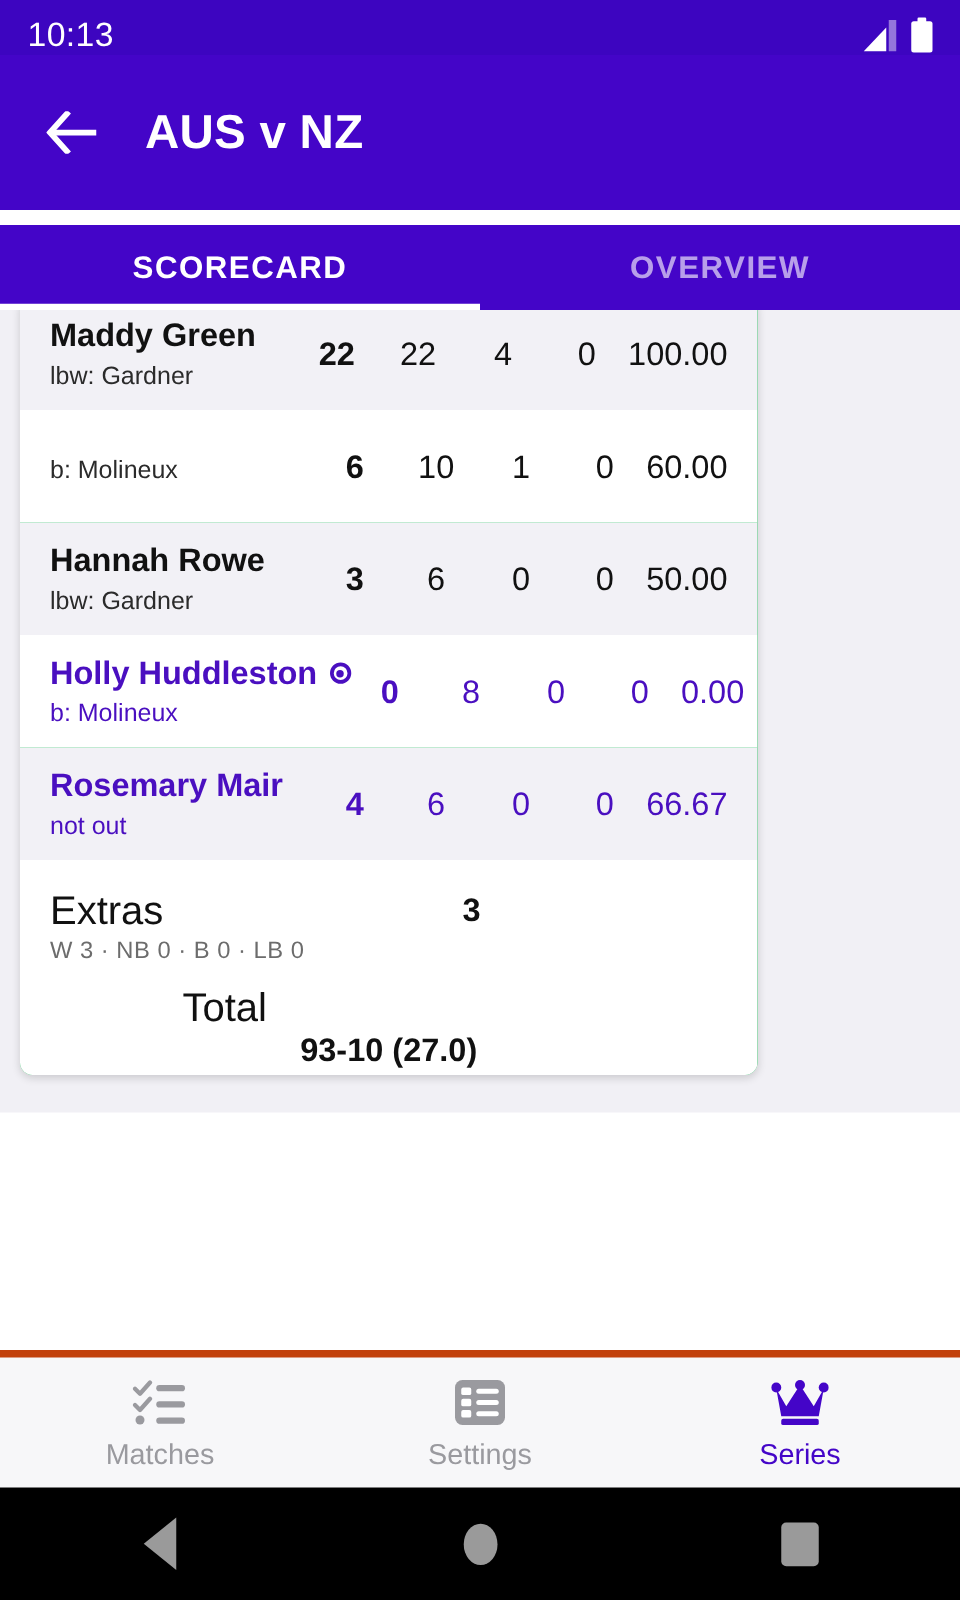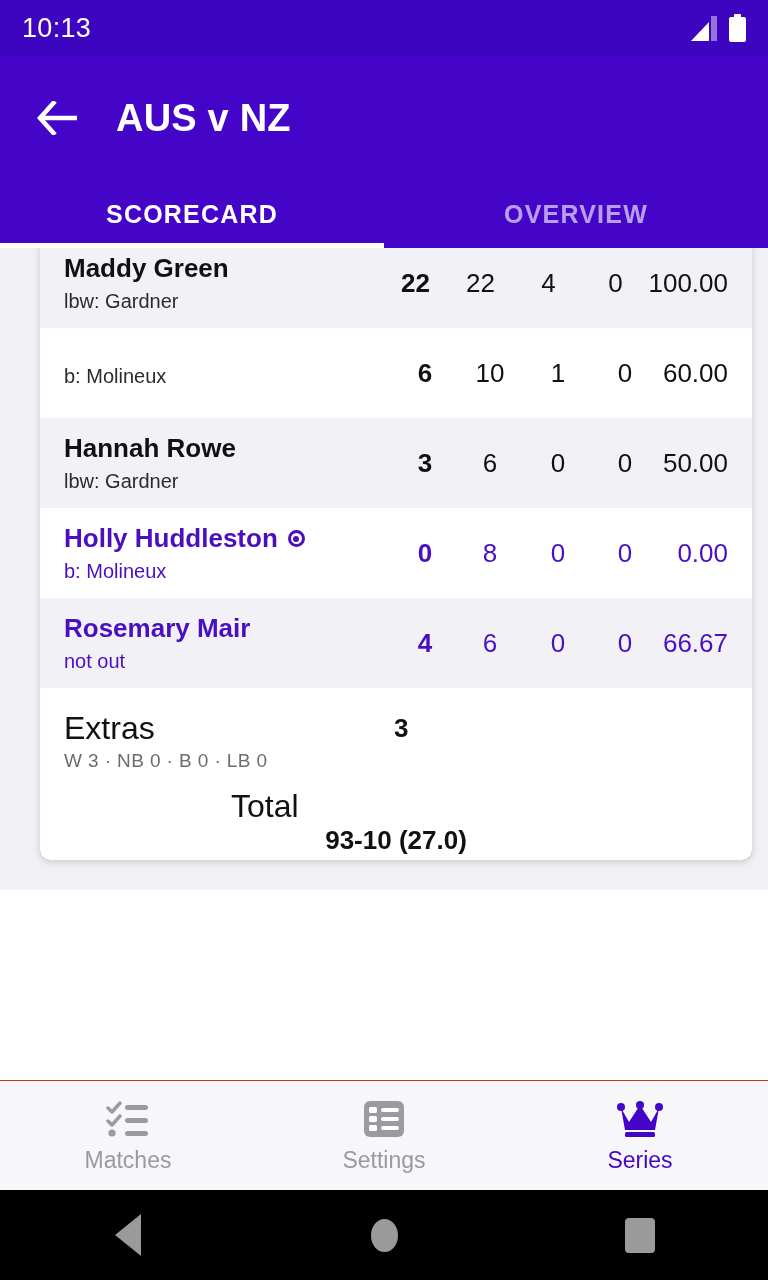--- a/index.html
+++ b/index.html
@@ -28,21 +28,21 @@
   .sig .bar-dim{
     position:absolute; right:0; bottom:0; width:6px; height:25px;
     background:rgba(255,255,255,.45);
   }
   .batt{ position:relative; width:17px; height:28px; }
   .batt .body{ position:absolute; bottom:0; left:0; width:17px; height:25px; background:#fff; border-radius:2px; }
   .batt .cap{ position:absolute; top:0; left:5px; width:7px; height:4px; background:#fff; border-radius:1px 1px 0 0; }
 
   
   .appbar{
-    position:absolute; top:56px; left:0; width:768px; height:124px;
+    position:absolute; top:44px; left:0; width:768px; height:124px;
     background:#4405c8;
     display:flex; align-items:center;
   }
   .back-btn{
     width:72px; height:72px; margin-left:22px;
     display:flex; align-items:center; justify-content:center;
     border-radius:50%;
   }
   .back-arrow{ display:block; }
   .appbar-title{
@@ -68,21 +68,21 @@
     background:#ffffff;
   }
 
   
   .scroll-area{
     position:absolute; top:248px; left:0; width:768px; height:642px;
     background:#f1f0f5;
     overflow:hidden;
   }
   .card{
-    position:absolute; left:40px; top:-10px; width:712px;
+    position:absolute; left:16px; top:-10px; width:590px;
     background:#22c55e;
     border-radius:10px;
     box-shadow:0 2px 7px rgba(0,0,0,.16);
     overflow:hidden;
   }
 
   .bat-row{
     position:relative; height:90px; display:flex; align-items:center;
     padding:0 24px 0 24px;
   }
@@ -132,21 +132,21 @@
   }
   .total-row{
     display:flex; align-items:center; height:72px;flex-direction:column;
   }
 
   
   .bottomnav{
     position:absolute; left:0; bottom:90px; width:768px; height:110px;
     background:#f7f7f9;
     display:flex; align-items:center;
-    border-top:1px solid #c2410c;
+    border-top:6px solid #c2410c;
   }
   .navitem{
     flex:1 1 33.33%;
     display:flex; flex-direction:column; align-items:center; justify-content:center;
     gap:6px;
   }
   .navitem .label{ font-size:23px; color:#9a9a9f; }
   .navitem.active .label{ color:#4405c8; font-weight:400; }
   .navicon{ width:46px; height:44px; display:flex; align-items:center; justify-content:center; }
 

